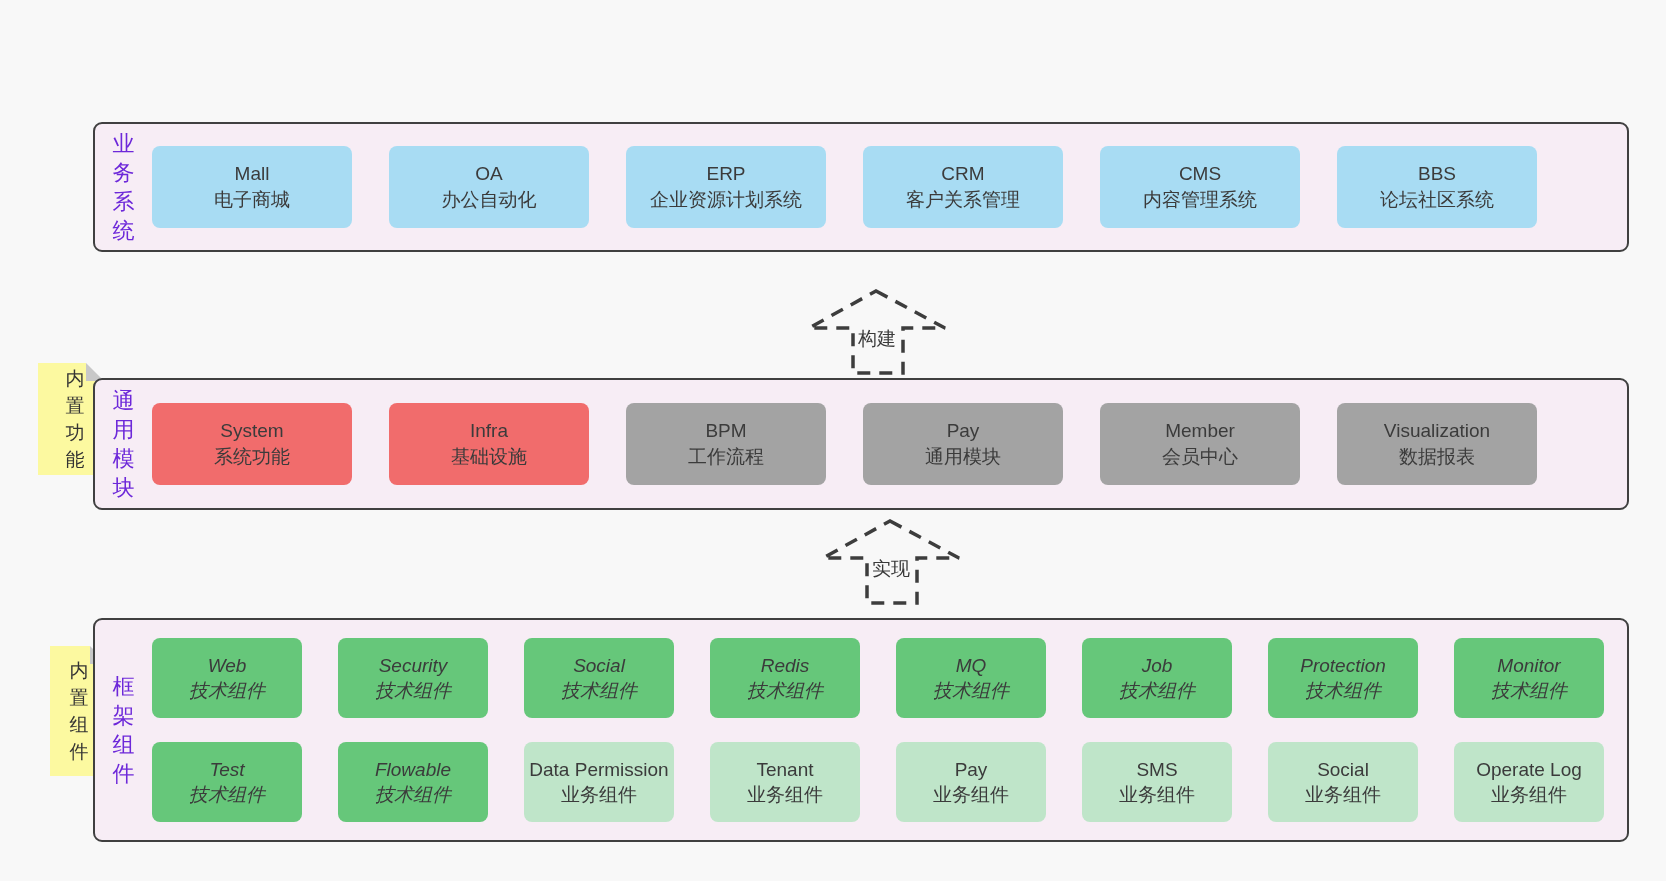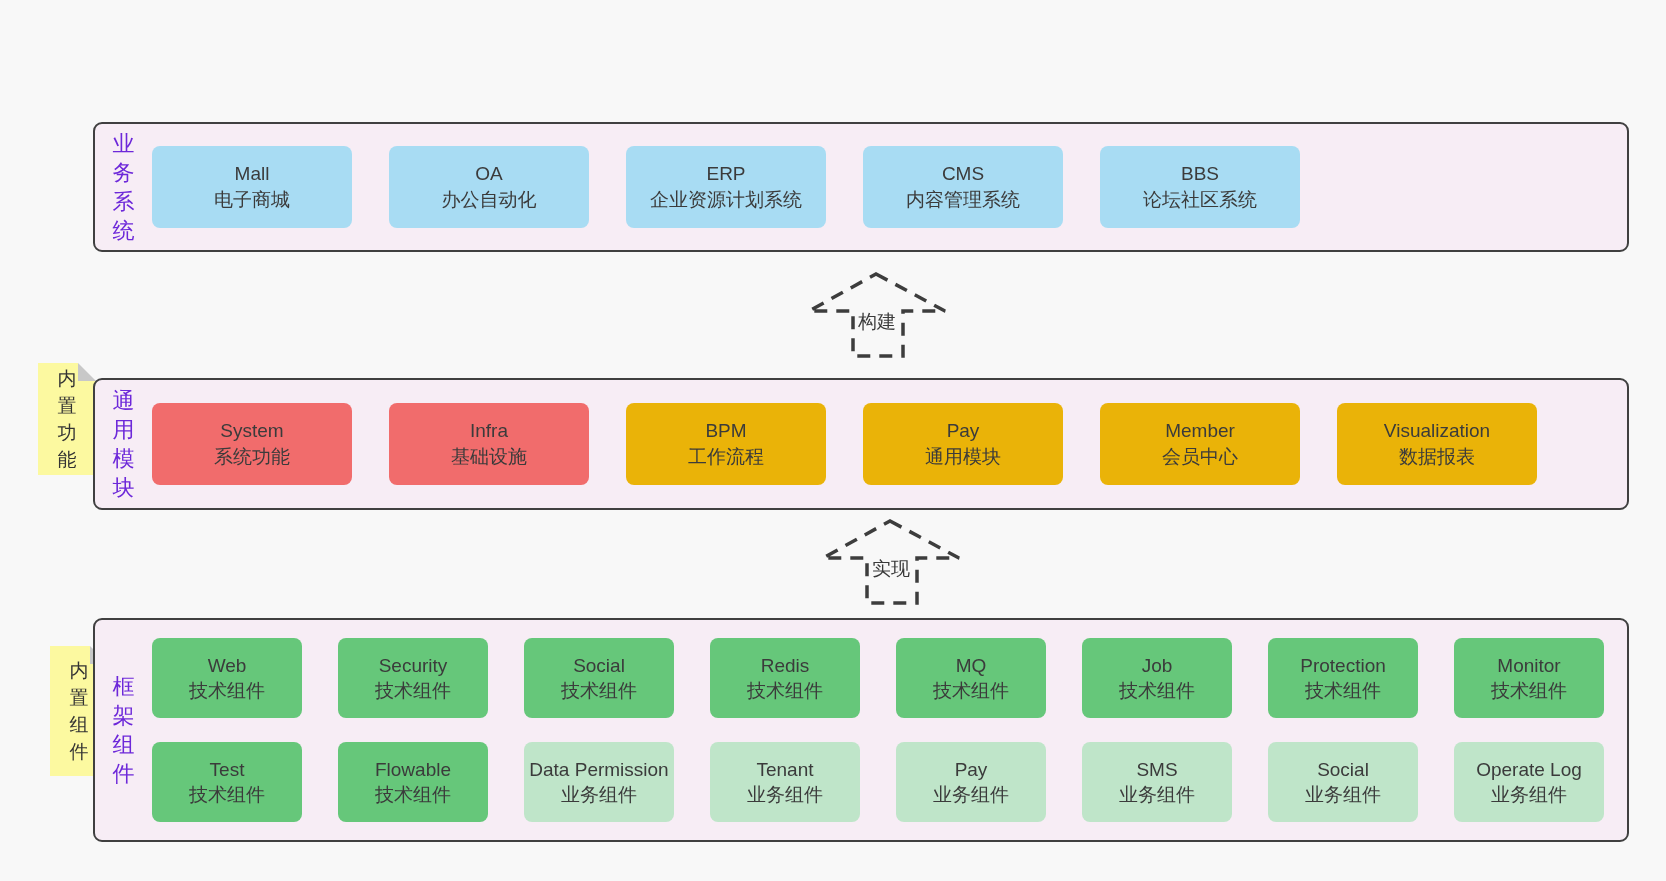--- a/index.html
+++ b/index.html
@@ -41,44 +41,44 @@
     box-sizing:border-box;
     width:200px; height:82px;
     border-radius:8px;
     display:flex; flex-direction:column; justify-content:center; align-items:center;
     text-align:center;
     font-size:19px; line-height:26px; color:#3b3b3b;
   }
   #panel-framework .box { width:150px; height:80px; line-height:25px; }
   .blue        { background:#a8dcf3; }
   .red         { background:#f16c6c;text-align:center; }
-  .pink        { background:#eab308; }
-  .green       { background:#66c77a; }
+  .pink        { background:#a3a3a3; }
+  .green       { background:#66c77a;font-style:italic; }
   .green-light { background:#bfe5c9; }
 
   
   .note {
     position:absolute; left:38px; width:58px;
     background:#fcf9a0;
     display:flex; align-items:center; justify-content:center;
     font-size:19px; line-height:27px; color:#333;
     z-index:0;
   }
   .note span { display:block; width:1.2em; word-break:break-all; text-align:center; }
   .note::after {
     content:""; position:absolute; top:0; right:0; width:0; height:0;
     border-style:solid; border-width:0 18px 18px 0;
     border-color:#f8f8f8 #f8f8f8 #c8c8c8 #c8c8c8;
   }
-  #note-functions  { top:363px; height:112px; }
+  #note-functions  { top:363px; height:112px;padding-left:8px; }
   #note-components { top:646px; height:130px;margin-left:12px; }
 
   
   .arrow { position:absolute; width:142px; height:88px; z-index:2; }
-  #arrow-build     { left:806px; top:271px; }
+  #arrow-build     { left:806px; top:288px; }
   #arrow-implement { left:820px; top:518px; }
   .arrow svg { display:block; width:142px; height:88px; }
   .arrow polygon {
     fill:none; stroke:#3d3d3d; stroke-width:3.5;
     stroke-dasharray:13 9; stroke-linecap:butt;
   }
   .arrow-label {
     position:absolute; left:50%; top:38px; transform:translateX(-50%);
     background:#f8f8f8; padding:0 3px;
     font-size:19px; white-space:nowrap; color:#3a3a3a;
@@ -107,20 +107,24 @@
       </div>
       <div class="box blue">
         <div>OA</div>
         <div>办公自动化</div>
       </div>
       <div class="box blue">
         <div>ERP</div>
         <div>企业资源计划系统</div>
       </div>
       <div class="box blue">
+        <div>CRM</div>
+        <div>客户关系管理</div>
+      </div>
+      <div class="box blue">
         <div>CMS</div>
         <div>内容管理系统</div>
       </div>
       <div class="box blue">
         <div>BBS</div>
         <div>论坛社区系统</div>
       </div>
     </div>
   </section>
 

